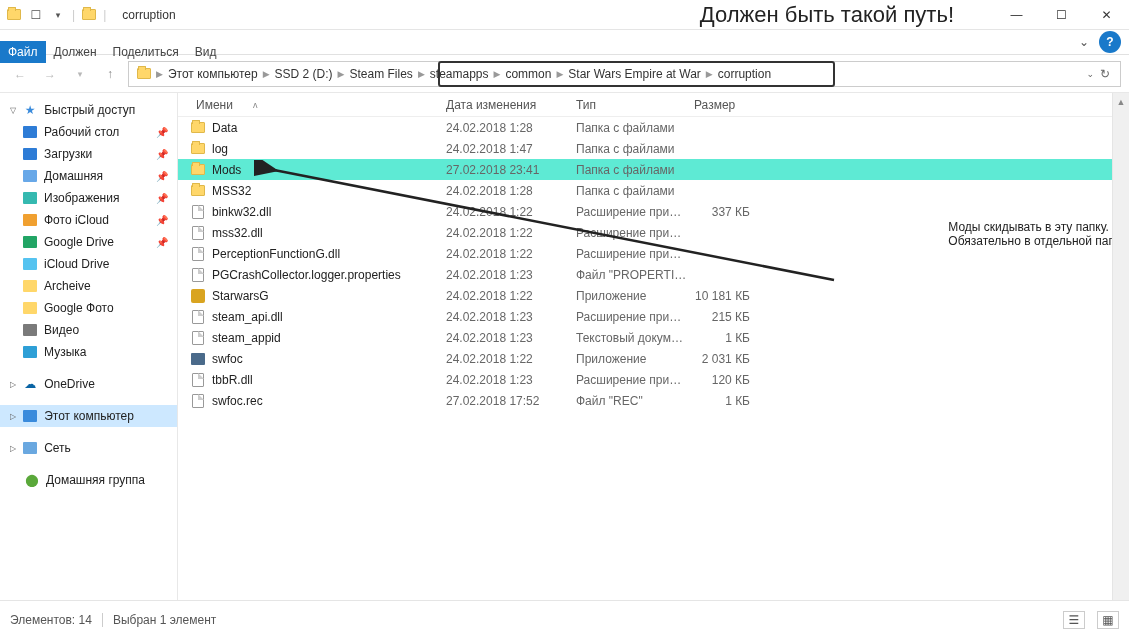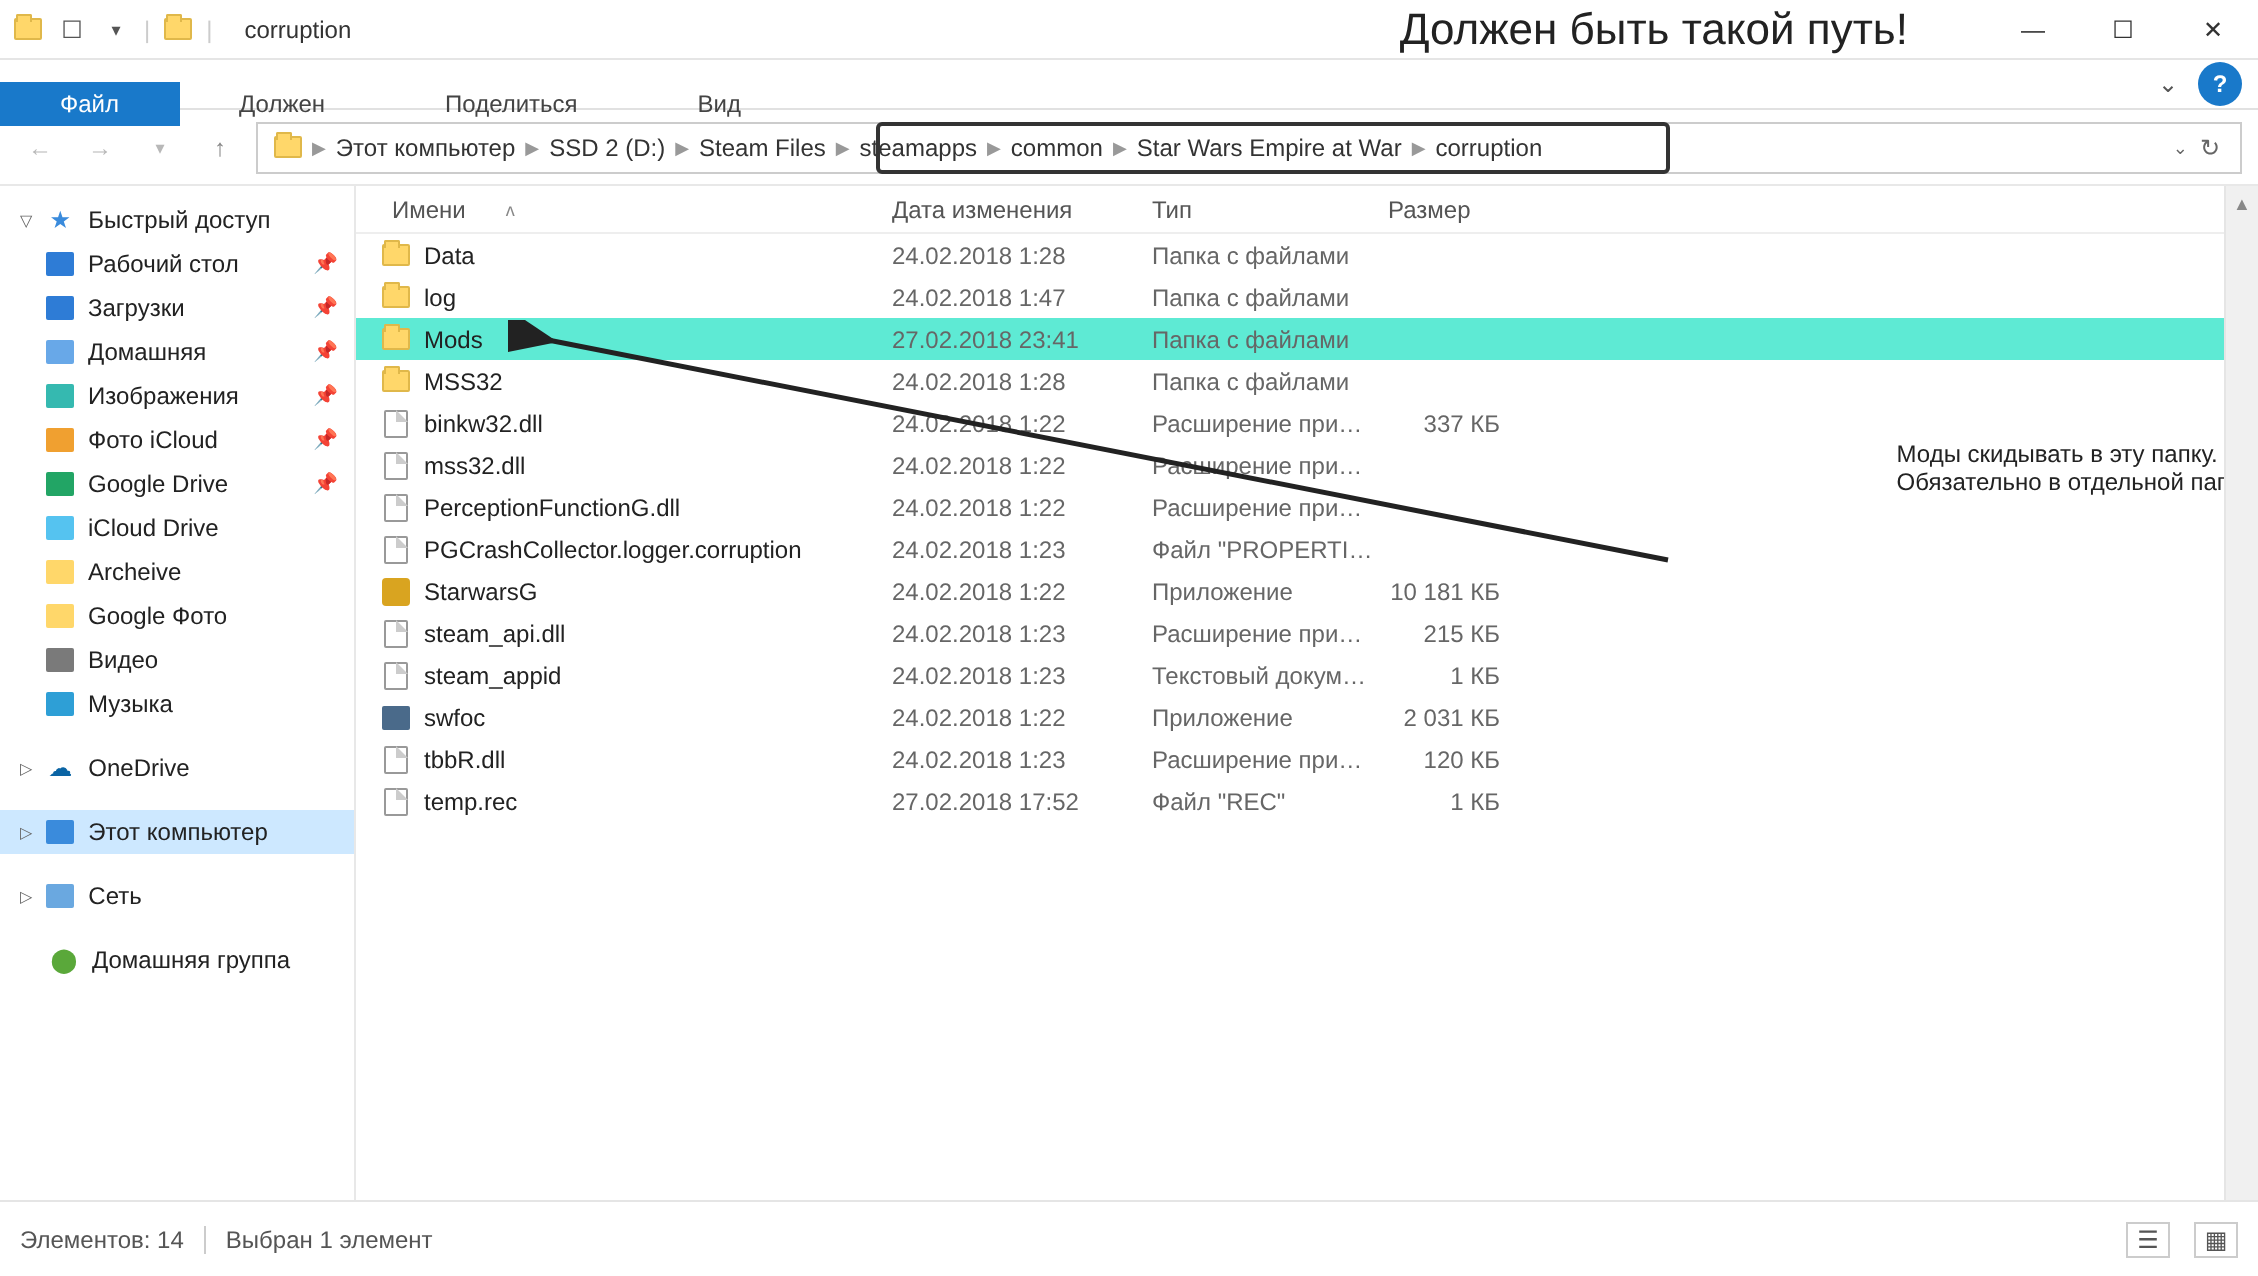--- a/index.html
+++ b/index.html
@@ -12,21 +12,21 @@
 .folder-glyph { width: 14px; height: 11px; background: #ffd76a; border: 1px solid #e0b84a; border-radius: 1px; position: relative; }
 .folder-glyph::before { content: ""; position: absolute; top: -3px; left: 0; width: 6px; height: 3px; background: #ffd76a; border: 1px solid #e0b84a; border-bottom: none; border-radius: 1px 1px 0 0; }
 .titlebar .title { padding: 0 10px; color: #333; }
 .titlebar .spacer { flex: 1; }
 .titlebar .overlay-text { font-size: 22px; font-family: Arial, sans-serif; color: #222; padding-right: 40px; }
 .titlebar .winbtns { display: flex; }
 .titlebar .winbtns div { width: 45px; height: 30px; display: flex; align-items: center; justify-content: center; color: #333; }
 
 
 .ribbon { display: flex; align-items: center; height: 25px; border-bottom: 1px solid #e1e1e1; }
-.ribbon .tab { padding: 4px 30px; color: #444; margin-top: 20px; }
+.ribbon .tab { padding: 4px 8px; color: #444; margin-top: 20px; }
 .ribbon .tab.file { background: #1979ca; color: #fff; }
 .ribbon .flex { flex: 1; }
 .ribbon .help { width: 22px; height: 22px; border-radius: 50%; background: #1979ca; color: #fff; display: flex; align-items: center; justify-content: center; margin-right: 8px; font-weight: bold; }
 .ribbon .chev { padding: 0 10px; color: #555; }
 
 
 .navrow { display: flex; align-items: center; height: 38px; padding: 5px 8px; gap: 6px; border-bottom: 1px solid #e8e8e8; }
 .navrow .navbtn { width: 24px; height: 24px; display: flex; align-items: center; justify-content: center; color: #888; border-radius: 2px; }
 .navrow .navbtn.disabled { color: #b8b8b8; }
 .addr { flex: 1; height: 26px; border: 1px solid #ccc; display: flex; align-items: center; padding: 0 4px; background: #fff; position: relative; }
@@ -343,21 +343,21 @@
           </span>
           <span class="nm">PerceptionFunctionG.dll</span>
           <span class="dt">24.02.2018 1:22</span>
           <span class="tp">Расширение при…</span>
           <span class="sz"></span>
         </div>
         <div class="row">
           <span class="ico">
             <span class="file-glyph"></span>
           </span>
-          <span class="nm">PGCrashCollector.logger.corruption</span>
+          <span class="nm">PGCrashCollector.logger.properties</span>
           <span class="dt">24.02.2018 1:23</span>
           <span class="tp">Файл "PROPERTIES"</span>
           <span class="sz"></span>
         </div>
         <div class="row">
           <span class="ico">
             <span style="width:14px;height:14px;background:#d9a420;border-radius:2px;display:inline-block"></span>
           </span>
           <span class="nm">StarwarsG</span>
           <span class="dt">24.02.2018 1:22</span>
@@ -397,21 +397,21 @@
           </span>
           <span class="nm">tbbR.dll</span>
           <span class="dt">24.02.2018 1:23</span>
           <span class="tp">Расширение при…</span>
           <span class="sz">120 КБ</span>
         </div>
         <div class="row">
           <span class="ico">
             <span class="file-glyph"></span>
           </span>
-          <span class="nm">temp.rec</span>
+          <span class="nm">swfoc.rec</span>
           <span class="dt">27.02.2018 17:52</span>
           <span class="tp">Файл "REC"</span>
           <span class="sz">1 КБ</span>
         </div>
       </div>
 
     <svg class="arrow-svg" width="600" height="130">
       <defs>
           <marker id="ah" markerWidth="12" markerHeight="10" refX="2" refY="5" orient="auto">
             <path d="M12,0 L0,5 L12,10 z" fill="#222"></path>

